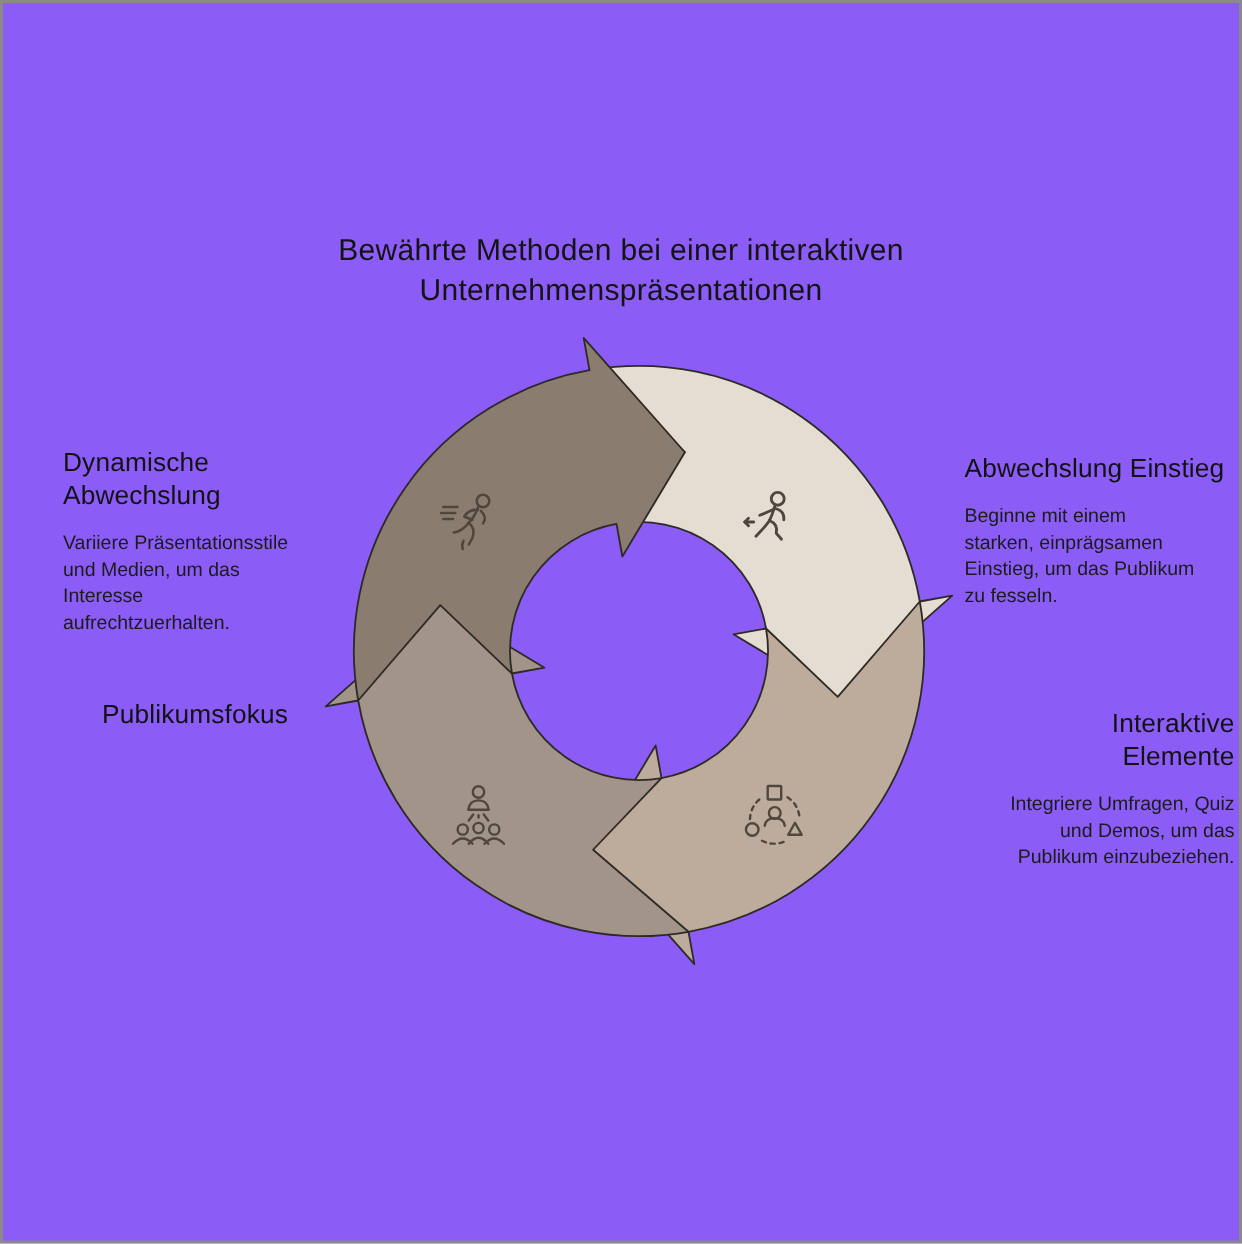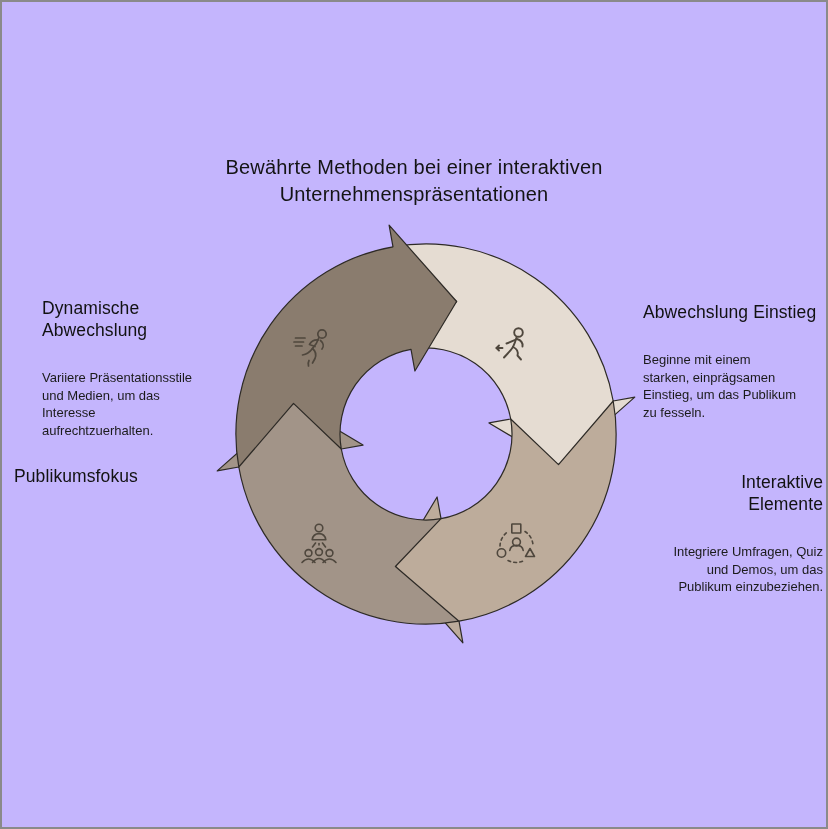--- a/index.html
+++ b/index.html
@@ -1,44 +1,44 @@
 <!DOCTYPE html>
 <html><head>
 <meta charset="utf-8">
 <style>
   html,body { margin:0; padding:0; background:#ffffff; }
   .page {
     position:relative;
     width:828px; height:829px;
     box-sizing:border-box;
     border:2px solid #8a8a8a;
-    background:#c4b5fd;
+    background:#8b5cf6;
     font-family:"Liberation Sans", sans-serif;
     overflow:hidden;
   }
   .title {
     position:absolute; left:0; right:0; top:152px;
     text-align:center;
     font-size:20px; line-height:27px; font-weight:500;
     color:#141414;
     white-space:pre-line;
     letter-spacing:0.2px;
   }
   .label-block { position:absolute; }
   .label-block .heading {
     font-size:17.5px; line-height:22px; font-weight:500;
     color:#121212; white-space:pre-line; letter-spacing:0.1px;
   }
   .label-block .desc {
-    margin-top:28px;
+    margin-top:12px;
     font-size:13px; line-height:17.6px;
     color:#1b1b1b; white-space:pre-line;
   }
   .lb-top-left     { left:40px;  top:295px; width:176px; text-align:left;  }
-  .lb-bottom-left  { left:12px;  top:463px; width:178px; text-align:left; }
+  .lb-bottom-left  { left:12px;  top:463px; width:178px; text-align:right; }
   .lb-top-right    { left:641px; top:299px; width:180px; text-align:left;  }
   .lb-bottom-right { left:641px; top:469px; width:180px; text-align:right;  }
   .diagram-svg { position:absolute; left:210px; top:218px; }
   .icon-svg { position:absolute; width:48px; height:48px; }
   .icon-top-left     { left:287px; top:320px; }
   .icon-top-right    { left:489px; top:321px; }
   .icon-bottom-left  { left:293px; top:518px; }
   .icon-bottom-right { left:490px; top:518px; }
 </style>
 </head>

